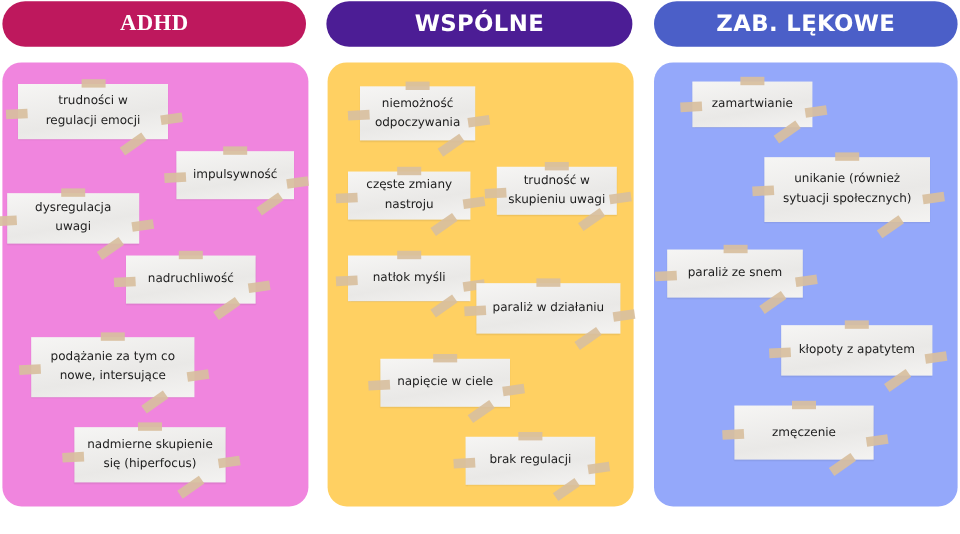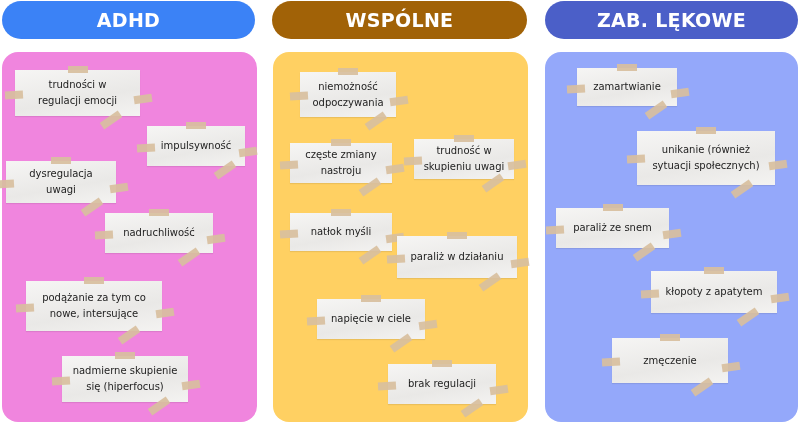--- a/index.html
+++ b/index.html
@@ -28,24 +28,24 @@
     position: absolute; background: #d8bf9e; opacity: 0.92;
   }
   .tape.top { width: 20px; height: 7px; top: -4px; left: 50%; margin-left: -10px; }
   .tape.left { width: 18px; height: 8px; left: -10px; top: 45%; transform: rotate(-3deg); }
   .tape.right { width: 18px; height: 8px; right: -12px; top: 55%; transform: rotate(-8deg); }
   .tape.bottom { width: 22px; height: 8px; bottom: -8px; left: 68%; transform: rotate(-35deg); }
 </style>
 </head>
 <body>
 
-<div class="header" style="left:2px;width:253px;background:#3b82f6;">
+<div class="header" style="left:2px;width:253px;background:#be185d;font-family:Liberation Serif, serif;">
   <span>ADHD</span>
 </div>
-<div class="header" style="left:272px;width:255px;background:#a16207;">
+<div class="header" style="left:272px;width:255px;background:#4c1d95;">
   <span>WSPÓLNE</span>
 </div>
 <div class="header" style="left:545px;width:253px;background:#4B5FC8;">
   <span>ZAB. LĘKOWE</span>
 </div>
 
 <div class="panel" style="left:2px;width:255px;background:#F085DE;"></div>
 <div class="panel" style="left:273px;width:255px;background:#FFD062;"></div>
 <div class="panel" style="left:545px;width:253px;background:#94A8FA;"></div>
 

